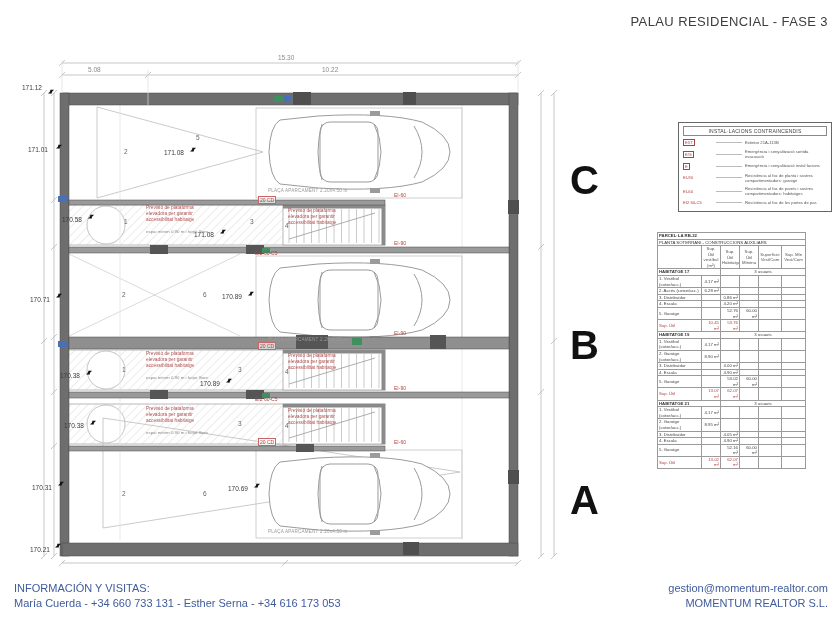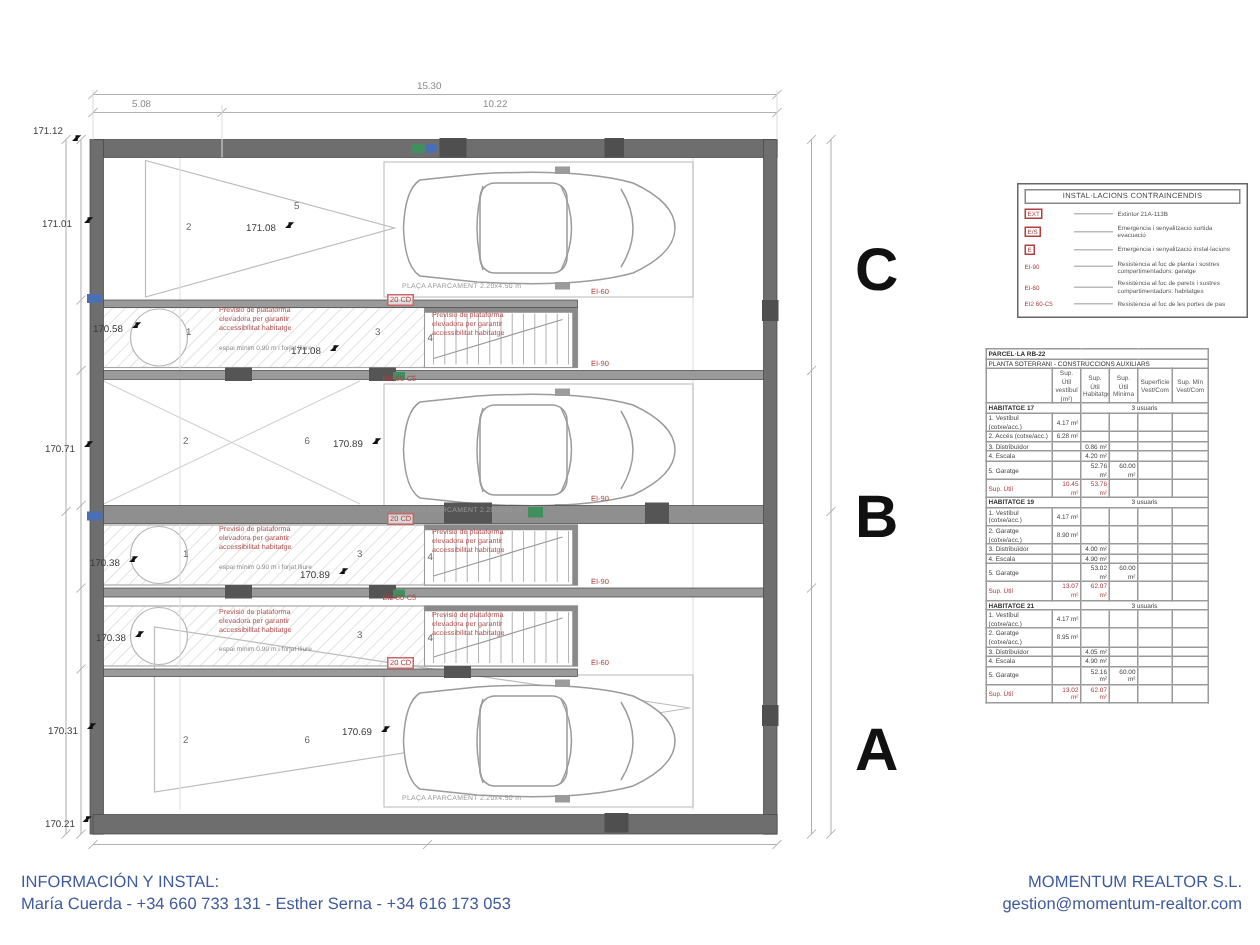--- a/index.html
+++ b/index.html
@@ -40,20 +40,21 @@
   #area-table .tred{color:#b04040;}
   .footer-block{position:absolute;top:581px;font-size:11px;color:#3f5b9c;line-height:1.4;}
   #footer-left{left:14px;}
   #footer-right{right:12px;text-align:right;}
 </style>
 </head>
 <body>
 
 <div class="sheet">
 
+  <div id="title-right" class="sheet-title">PALAU RESIDENCIAL - FASE 3</div>
 
   <svg class="plan-svg" width="840" height="630" viewBox="0 0 840 630">
     <defs>
       <pattern id="h45" width="6" height="6" patternUnits="userSpaceOnUse" patternTransform="rotate(45)">
         <line x1="0" y1="0" x2="0" y2="6" stroke="#dadada" stroke-width="1"></line>
       </pattern>
       <g id="car" fill="none" stroke="#9b9b9b" stroke-width="1">
         <path d="M14,8 Q4,14 3,40 Q4,66 14,72 L52,76 Q120,80 156,70 Q184,57 184,40 Q184,23 156,10 Q120,0 52,4 Z" fill="#ffffff"></path>
         <rect x="54" y="10" width="58" height="60" rx="10"></rect>
         <path d="M56,12 Q48,40 56,68"></path>
@@ -495,21 +496,21 @@
           <td class="tred" style="text-align: right;">13.02 m²</td>
           <td class="tred" style="text-align: right;">62.07 m²</td>
           <td class="tred" style="text-align: right;"></td>
           <td class="tred" style="text-align: right;"></td>
           <td class="tred" style="text-align: right;"></td>
         </tr>
       </tbody>
     </table>
 
   <div id="footer-left" class="footer-block">
-    <div>INFORMACIÓN Y INSTAL:</div>
+    <div>INFORMACIÓN Y VISITAS:</div>
     <div>María Cuerda - +34 660 733 131  - Esther Serna - +34 616 173 053</div>
   </div>
   <div id="footer-right" class="footer-block">
+    <div>gestion@momentum-realtor.com</div>
     <div>MOMENTUM REALTOR S.L.</div>
-    <div>gestion@momentum-realtor.com</div>
   </div>
 
 </div>
 
 </body></html>

